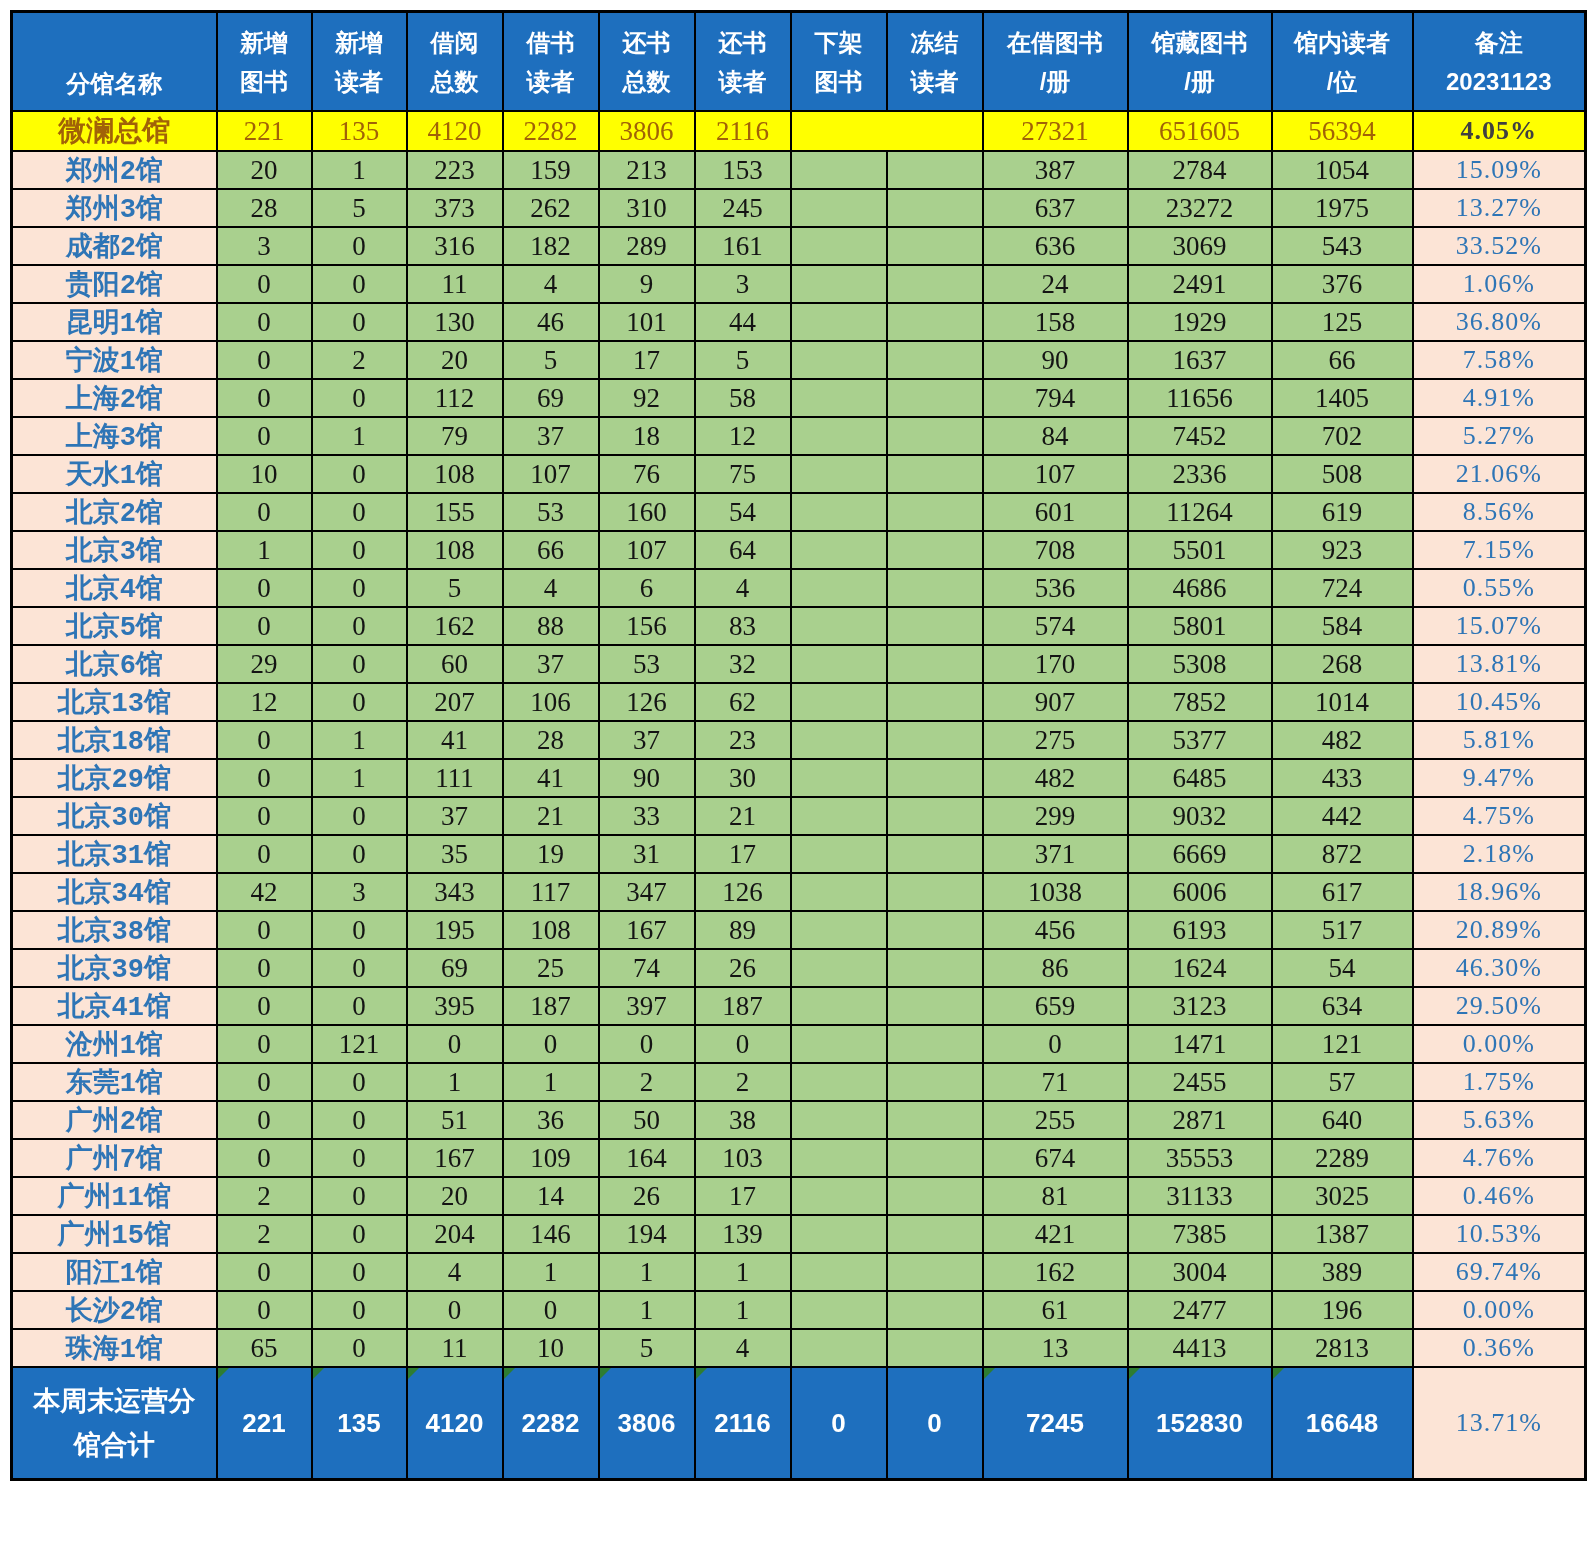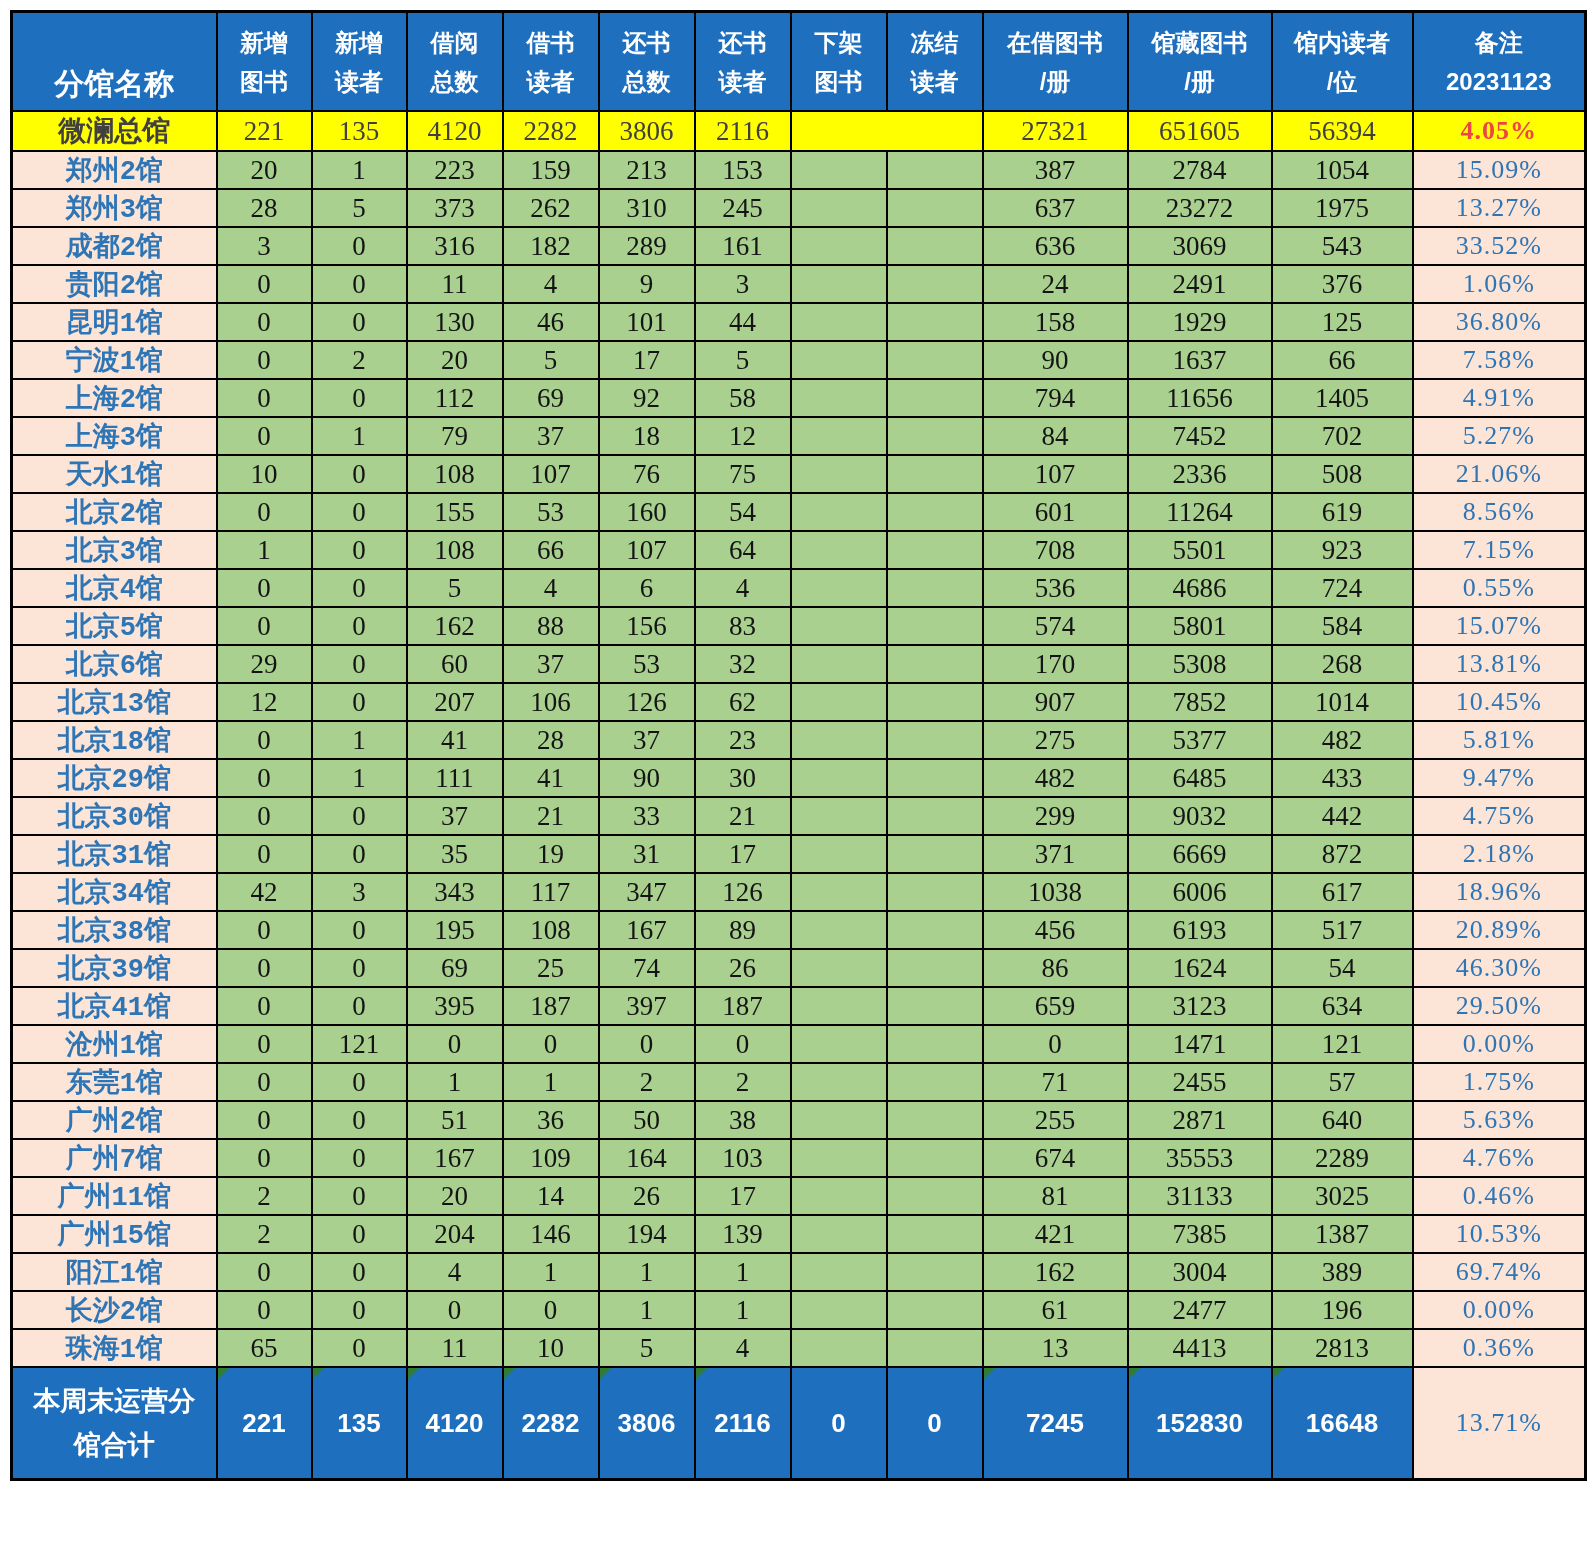--- a/index.html
+++ b/index.html
@@ -14,26 +14,26 @@
   col.c4{width:96px}col.c5{width:96px}col.c6{width:96px}col.c7{width:96px}
   col.c8{width:96px}col.c9{width:145px}col.c10{width:144px}col.c11{width:141px}
   col.c12{width:173px}
   th,td{border:2px solid var(--grid);text-align:center;vertical-align:middle;
         padding:0;overflow:hidden;white-space:nowrap;}
   table{border:3px solid var(--grid);}
   
   thead th{background:var(--blue);color:#ffffff;font-weight:bold;font-size:24px;
            height:97px;font-family:"Liberation Sans",sans-serif;}
   thead th div{line-height:39px;}
-  thead th.single div{font-size:30px;margin-top:44px;}
+  thead th.single div{font-size:24px;margin-top:44px;}
   
-  tr.total td{background:var(--yellow);height:38px;color:#404040;
+  tr.total td{background:var(--yellow);height:38px;color:#a16207;
               font-family:"Liberation Serif",serif;font-size:27px;}
   tr.total td.name{font-weight:bold;font-size:28px;}
-  tr.total td.remark{font-weight:bold;font-size:26px;background:var(--yellow);color:#ef4444;}
+  tr.total td.remark{font-weight:bold;font-size:26px;background:var(--yellow);color:#404040;}
   
   tr.branch td{height:34.6px;}
   td.name{background:var(--peach);color:var(--nameblue);font-weight:bold;
           font-family:Liberation Mono, monospace;font-size:27px;}
   td.num{background:var(--green);color:var(--dark);
          font-family:"Liberation Serif",serif;font-size:27px;}
   td.remark{background:var(--peach);color:var(--nameblue);
             font-family:Liberation Serif, serif;font-size:26px;letter-spacing:1px;}
   
   tr.footer td{background:var(--blue);color:#ffffff;font-weight:bold;

